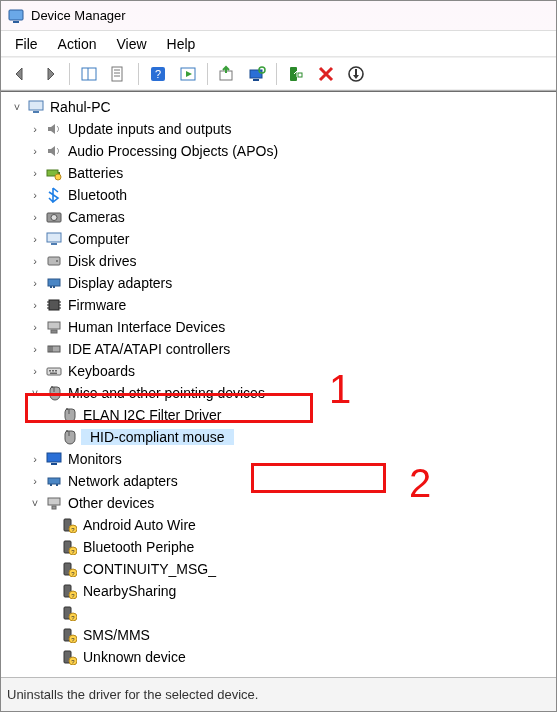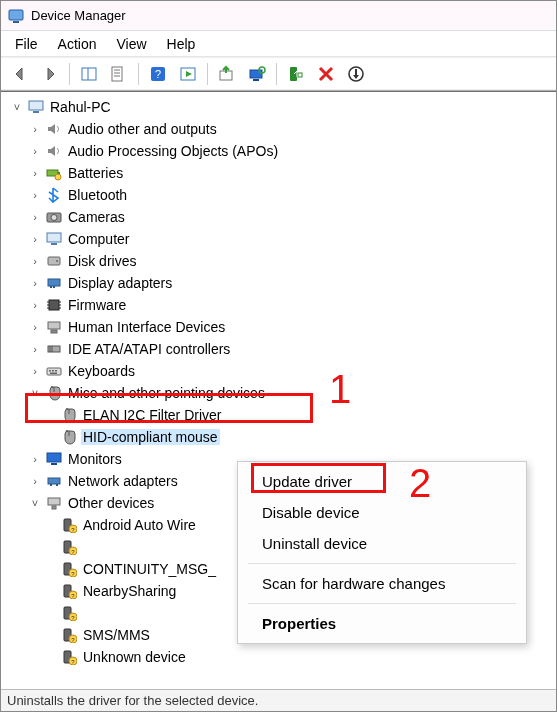--- a/index.html
+++ b/index.html
@@ -89,21 +89,21 @@
     font-size: 11px;
   }
   .ic {
     width: 18px; height: 18px;
     display: inline-flex; align-items: center; justify-content: center;
   }
   .lbl { padding: 0 2px; }
   .selected {
     background: #cde8ff;
     color: #000;
-    padding: 0 2px;
+    padding: 0 9px;
   }
   .redbox {
     border: 3px solid #e11;
     position: absolute;
     pointer-events: none;
   }
   .redtext {
     position: absolute;
     color: #e11;
     font-family: Arial, sans-serif;
@@ -124,21 +124,21 @@
   .context-menu .citem {
     padding: 7px 24px;
     cursor: default;
   }
   .context-menu .cdiv {
     height: 1px;
     background: #e0e0e0;
     margin: 4px 10px;
   }
   .statusbar {
-    height: 22px;
+    height: 34px;
     border-top: 1px solid #bbb;
     background: #f4f4f4;
     font-size: 13px;
     color: #333;
     display: flex;
     align-items: center;
     padding: 0 6px;
   }
 </style>
 </head>
@@ -255,21 +255,21 @@
 
       <div class="row">
           <span class="ind" style="width:24px"></span>
           <span class="tw">›</span>
           <span class="ic">
             <svg width="16" height="16" viewBox="0 0 16 16">
               <path d="M2 6h3l4-3v10l-4-3H2z" fill="#888"></path>
               <path d="M11 5c2 2 2 4 0 6" fill="none" stroke="#888"></path>
             </svg>
           </span>
-          <span class="lbl">Audio other and outputs</span>
+          <span class="lbl">Update inputs and outputs</span>
         </div>
 
       <div class="row">
           <span class="ind" style="width:24px"></span>
           <span class="tw">›</span>
           <span class="ic">
             <svg width="16" height="16" viewBox="0 0 16 16">
               <path d="M2 6h3l4-3v10l-4-3H2z" fill="#888"></path>
               <path d="M11 5c2 2 2 4 0 6" fill="none" stroke="#888"></path>
             </svg>
@@ -492,20 +492,21 @@
 
       <div class="row">
           <span class="ind" style="width:56px"></span>
           <span class="ic">
             <svg width="16" height="16" viewBox="0 0 16 16">
               <rect x="3" y="2" width="7" height="12" rx="1" fill="#666" stroke="#333"></rect>
               <circle cx="12" cy="12" r="4" fill="#ffd24a" stroke="#b78a1f"></circle>
               <text x="12" y="15" font-size="6" text-anchor="middle" fill="#333">?</text>
             </svg>
           </span>
+          <span class="lbl">Bluetooth Periphe</span>
         </div>
 
       <div class="row">
           <span class="ind" style="width:56px"></span>
           <span class="ic">
             <svg width="16" height="16" viewBox="0 0 16 16">
               <rect x="3" y="2" width="7" height="12" rx="1" fill="#666" stroke="#333"></rect>
               <circle cx="12" cy="12" r="4" fill="#ffd24a" stroke="#b78a1f"></circle>
               <text x="12" y="15" font-size="6" text-anchor="middle" fill="#333">?</text>
             </svg>
@@ -560,28 +561,19 @@
           <span class="lbl">Unknown device</span>
         </div>
 
     </div>
   </div>
 
   <div class="statusbar">
     <span>Uninstalls the driver for the selected device.</span>
   </div>
 
-  <div class="context-menu">
-    <div class="citem">Update driver</div>
-    <div class="citem">Disable device</div>
-    <div class="citem">Uninstall device</div>
-    <div class="cdiv"></div>
-    <div class="citem">Scan for hardware changes</div>
-    <div class="cdiv"></div>
-    <div class="citem" style="font-weight:700">Properties</div>
-  </div>
 
   <div class="redbox" style="left:24px; top:392px; width:288px; height:30px;"></div>
   <div class="redtext" style="left:328px; top:366px;">1</div>
   <div class="redbox" style="left:250px; top:462px; width:135px; height:30px;"></div>
   <div class="redtext" style="left:408px; top:460px;">2</div>
 
 </div>
 
 </body></html>

